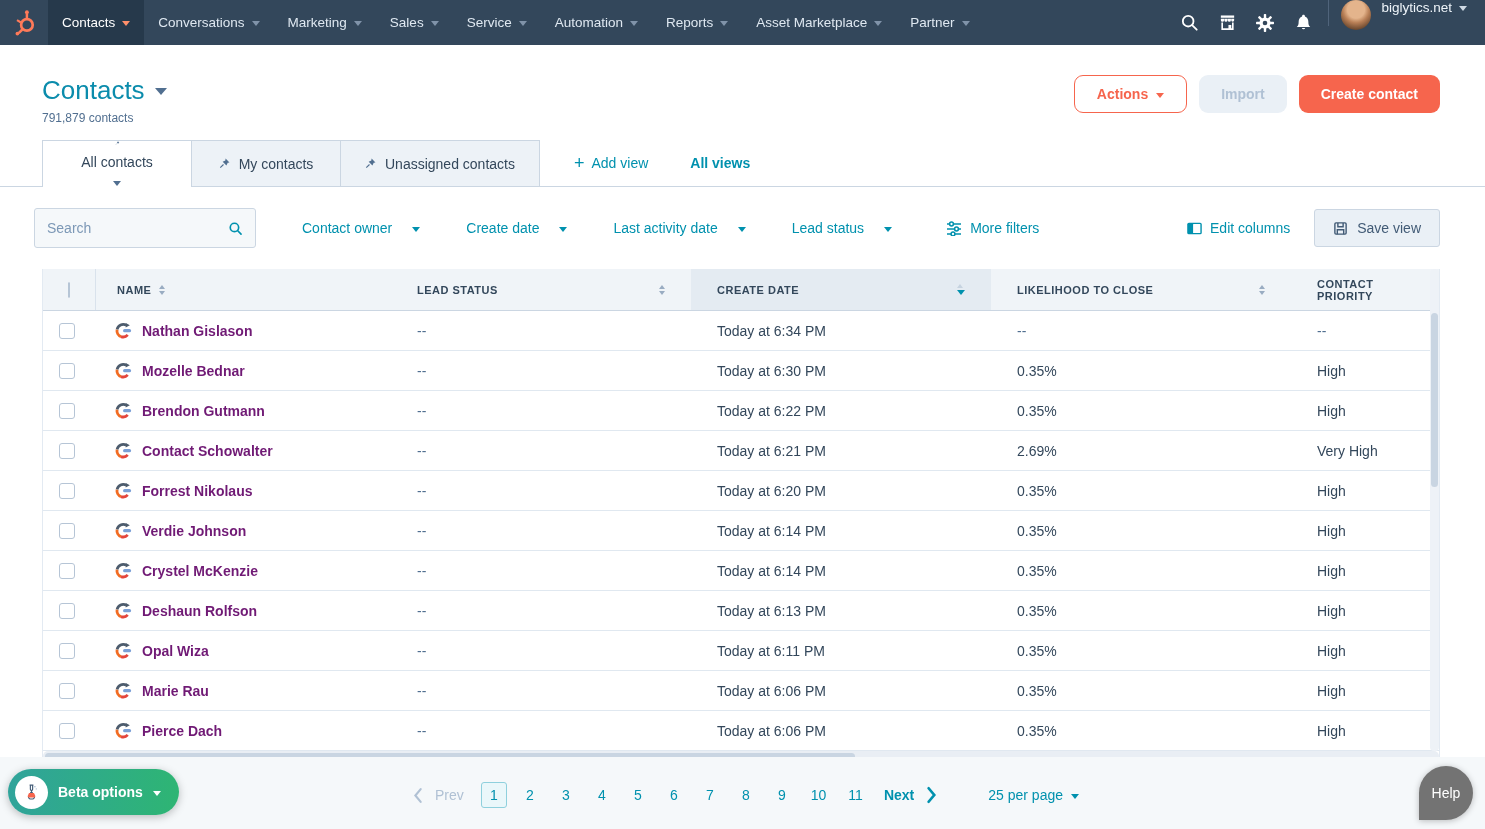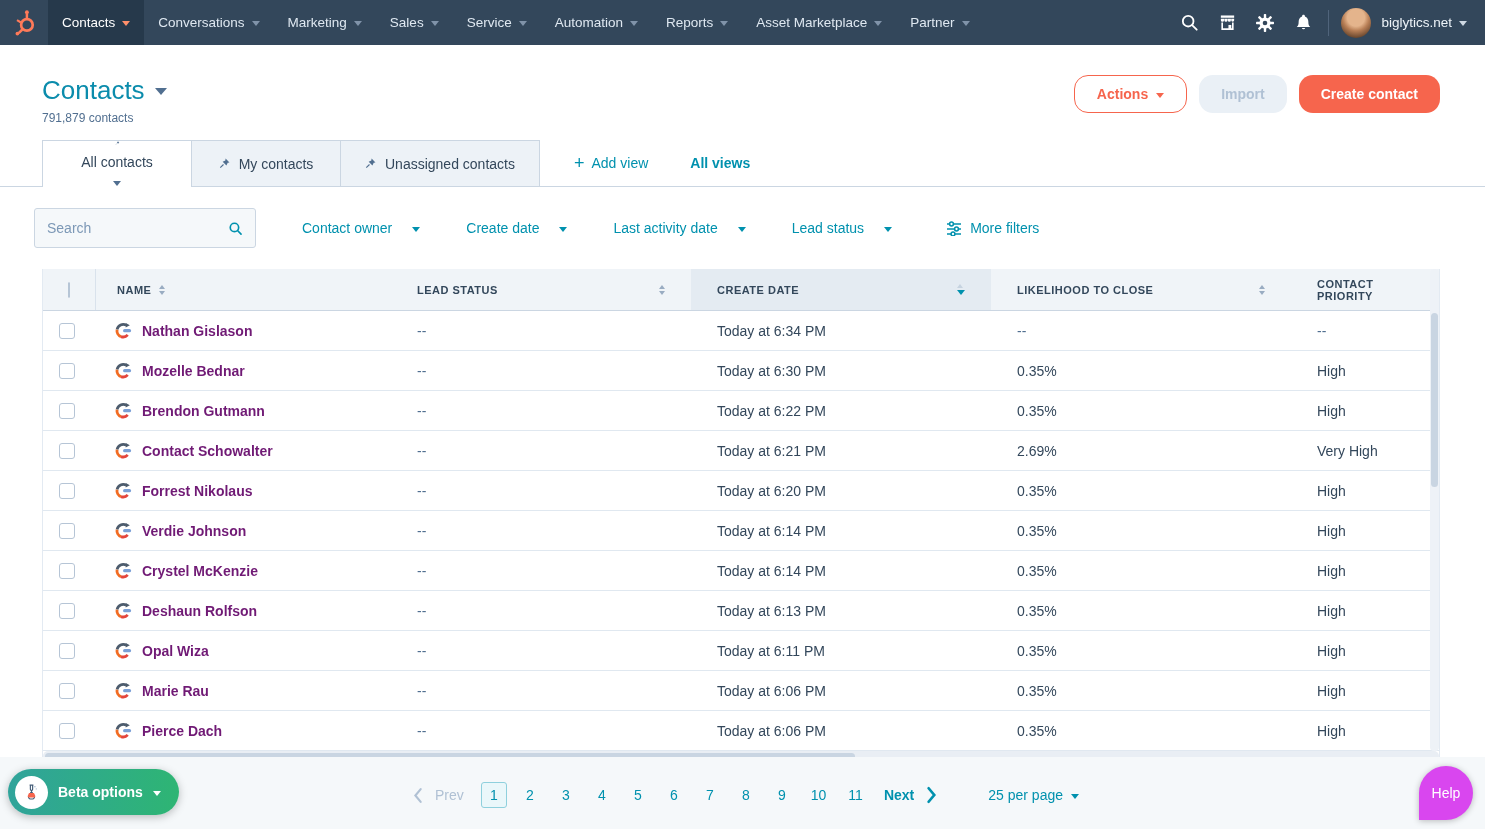--- a/index.html
+++ b/index.html
@@ -8,35 +8,35 @@
     font-family:"Liberation Sans","DejaVu Sans",sans-serif;
     color:#33475b; background:#ffffff; position:relative;
   }
   
   .topnav { height:45px; background:#33475b; display:flex; align-items:stretch; color:#dfe8f1; font-size:13.5px; }
   .logo { width:48px; display:flex; align-items:center; justify-content:center; cursor:pointer; }
   .nav-item { display:flex; align-items:center; gap:7px; padding:0 14px; cursor:pointer; white-space:nowrap; }
   .nav-item.is-active { background:#26394b; color:#ffffff; }
   .caret { width:0; height:0; border-left:4px solid transparent; border-right:4px solid transparent; border-top:5px solid #8093a9; display:inline-block; margin-top:2px; }
   .nav-item.is-active .caret { border-top-color:#ff8f6b; }
-  .nav-right { margin-left:auto; display:flex; align-items:center; padding-right:18px; }
+  .nav-right { margin-left:auto; display:flex; align-items:flex-start; padding-right:18px; }
   .nav-icon { width:38px; height:45px; display:flex; align-items:center; justify-content:center; cursor:pointer; }
   .nav-divider { width:1px; height:26px; background:#50647b; margin:0 12px 0 6px; }
   .avatar { width:30px; height:30px; border-radius:50%; background:radial-gradient(circle at 50% 32%, #e4b48c 0 34%, #b87f56 52%, #6e4a30 78%, #44301f 100%); margin-right:10px; cursor:pointer; }
   .account { display:flex; align-items:center; gap:7px; cursor:pointer; color:#eef4f9; }
   .account .caret { border-top-color:#cfd9e3; }
 
   
   .page-head { display:flex; justify-content:space-between; align-items:flex-start; padding:30px 45px 0 42px; }
   .title-row { display:flex; align-items:center; gap:10px; cursor:pointer; }
   .page-title { font-size:26px; font-weight:400; color:#0b8cac; }
   .title-row .caret { border-top-width:7px; border-left-width:6px; border-right-width:6px; border-top-color:#516f90; }
   .subtitle { font-size:12px; color:#516f90; margin-top:5px; }
   .head-buttons { display:flex; gap:12px; }
-  .btn { height:38px; border-radius:14px; font-size:14px; font-weight:600; padding:0 22px; display:flex; align-items:center; gap:8px; cursor:pointer; border:none; font-family:inherit; }
+  .btn { height:38px; border-radius:9px; font-size:14px; font-weight:600; padding:0 22px; display:flex; align-items:center; gap:8px; cursor:pointer; border:none; font-family:inherit; }
   .btn-actions { background:#ffffff; border:1px solid #f6654d; color:#f6654d; }
   .btn-actions .caret { border-top-color:#f6654d; }
   .btn-import { background:#eaf0f6; color:#b0c1d4; cursor:default; }
   .btn-create { background:#f6654d; color:#ffffff; }
 
   
   .views { margin-top:15px; height:47px; border-bottom:1px solid #cbd6e2; display:flex; align-items:stretch; padding-left:42px; }
   .view-tab { min-width:150px; padding:0 24px; display:flex; align-items:center; justify-content:center; gap:9px; background:#edf2f7; border:1px solid #cbd6e2; border-bottom:none; font-size:14px; color:#33475b; cursor:pointer; margin-left:-1px; position:relative; }
   .view-tab:first-of-type { margin-left:0;flex-direction:column; }
   .view-tab .caret { border-top-color:#516f90; display:none; }
@@ -94,21 +94,21 @@
   .pg-prev { color:#b0c1d4; font-size:14px; font-weight:500; margin:0 12px 0 6px; cursor:default; }
   .page-num { min-width:26px; height:26px; display:flex; align-items:center; justify-content:center; color:#0091ae; font-size:14px; font-weight:500; margin:0 5px; padding:0 5px; cursor:pointer; border:1px solid transparent; }
   .page-num.is-active { background:#eaf7fa; border:1px solid #8fd0dd; border-radius:3px; }
   .pg-next { color:#0091ae; font-size:14px; font-weight:600; margin:0 6px 0 10px; cursor:pointer; }
   .per-page { display:flex; align-items:center; gap:8px; color:#0091ae; font-size:14px; font-weight:500; margin-left:44px; cursor:pointer; }
   .per-page .caret { border-top-color:#0091ae; }
 
   .beta-pill { position:absolute; left:8px; top:769px; height:46px; padding:0 18px 0 7px; border-radius:23px; background:linear-gradient(95deg,#30a39b,#2eb573); display:flex; align-items:center; gap:10px; color:#ffffff; font-size:14px; font-weight:600; cursor:pointer; box-shadow:0 2px 8px rgba(0,0,0,.25); }
   .beta-pill .caret { border-top-color:#ffffff; }
   .flask-circle { width:33px; height:33px; border-radius:50%; background:#ffffff; display:flex; align-items:center; justify-content:center; }
-  .help-btn { position:absolute; right:12px; top:766px; width:54px; height:54px; background:#d946ef; border-radius:50% 50% 50% 0; display:flex; align-items:center; justify-content:center; color:#ffffff; font-size:14px; cursor:pointer; box-shadow:0 1px 6px rgba(0,0,0,.25); }
+  .help-btn { position:absolute; right:12px; top:766px; width:54px; height:54px; background:#737373; border-radius:50% 50% 50% 0; display:flex; align-items:center; justify-content:center; color:#ffffff; font-size:14px; cursor:pointer; box-shadow:0 1px 6px rgba(0,0,0,.25); }
 </style>
 </head>
 <body>
 
 <div class="topnav">
   <div class="logo">
     <svg width="27" height="27" viewBox="0 0 28 28">
       <circle cx="16.5" cy="16.5" r="6" fill="none" stroke="#ff7a59" stroke-width="2.8"></circle>
       <line x1="16.5" y1="10.2" x2="16.5" y2="4.8" stroke="#ff7a59" stroke-width="2.6"></line>
       <circle cx="16.5" cy="3.4" r="2" fill="#ff7a59"></circle>
@@ -303,20 +303,37 @@
       <line x1="1" y1="4" x2="15" y2="4"></line>
         <circle cx="5.5" cy="4" r="1.9"></circle>
       <line x1="1" y1="9" x2="15" y2="9"></line>
         <circle cx="10.5" cy="9" r="1.9"></circle>
       <line x1="1" y1="14" x2="15" y2="14"></line>
         <circle cx="7" cy="14" r="1.9"></circle>
     </svg>
     <span>More filters</span>
   </div>
 
+  <div class="right-tools">
+    <div class="edit-columns">
+      <svg width="15" height="15" viewBox="0 0 16 16">
+        <rect x="1" y="2.5" width="14" height="11" rx="1" fill="none" stroke="#0091ae" stroke-width="1.5"></rect>
+        <rect x="1" y="2.5" width="5.5" height="11" rx="1" fill="#0091ae"></rect>
+      </svg>
+      <span>Edit columns</span>
+    </div>
+    <button class="save-view">
+      <svg width="15" height="15" viewBox="0 0 16 16" fill="none" stroke="#425b76" stroke-width="1.5">
+        <rect x="2" y="2" width="12" height="12" rx="1.2"></rect>
+        <path d="M5.2 2 v4.2 h5.6 V2"></path>
+        <path d="M4.6 14 v-4.6 h6.8 V14"></path>
+      </svg>
+      <span>Save view</span>
+    </button>
+  </div>
 </div>
 
 <div class="table">
   <div class="thead">
     <div class="th th-check">
       <div class="checkbox"></div>
     </div>
     <div class="th" style="gap:8px;">
       <span>NAME</span>
       <span class="sort">

